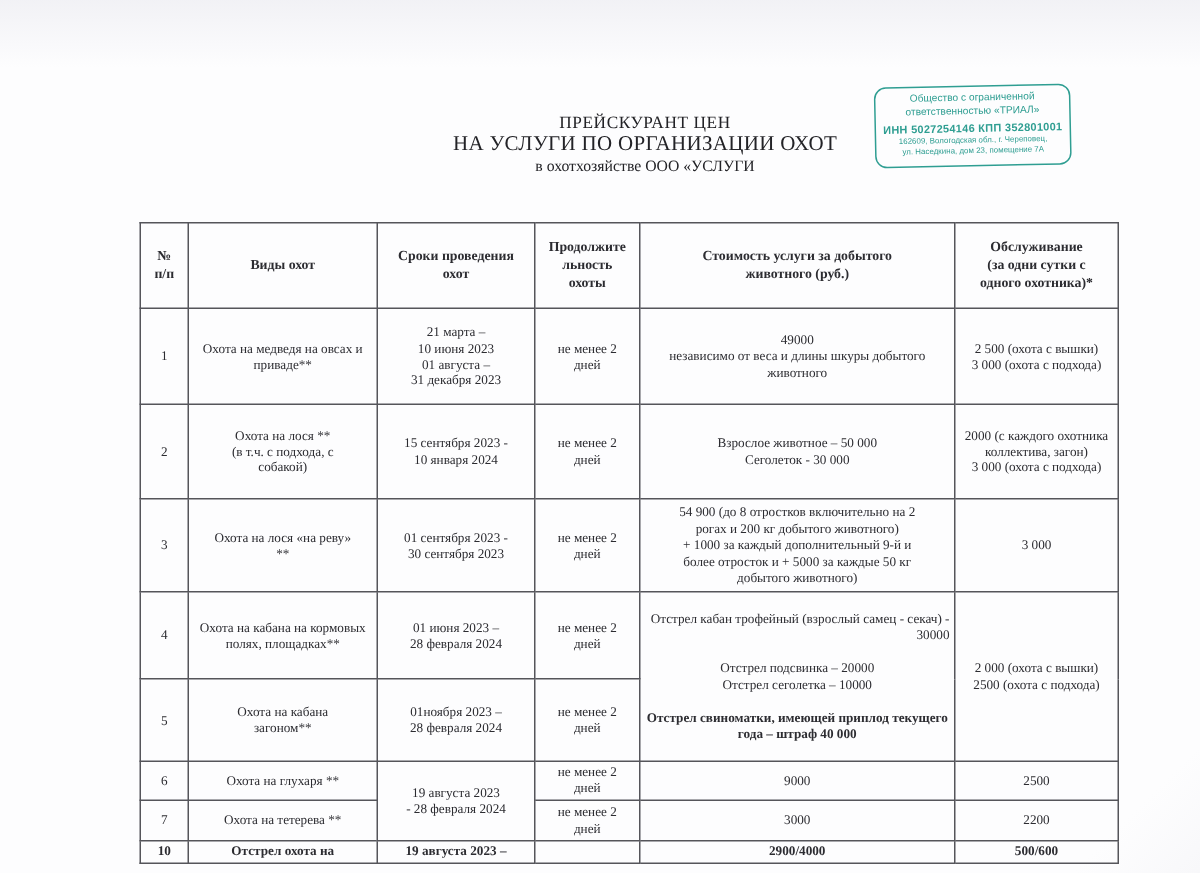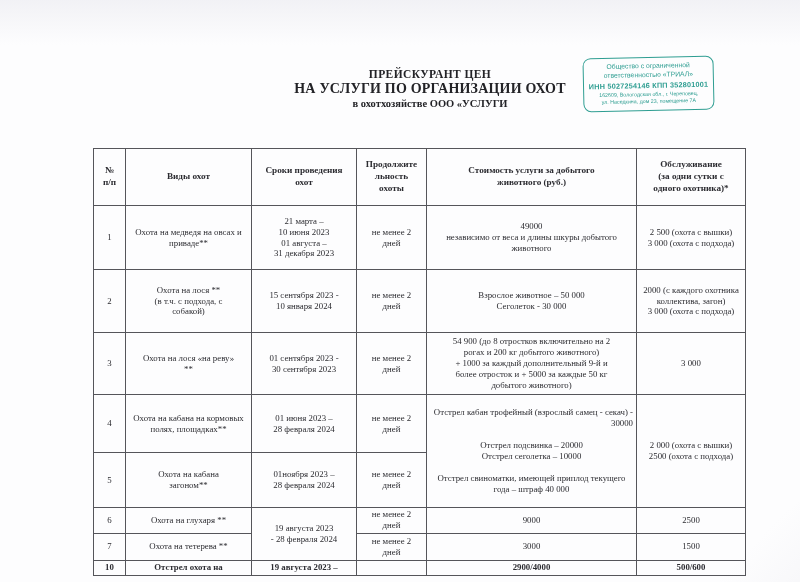--- a/index.html
+++ b/index.html
@@ -16,22 +16,22 @@
     overflow: hidden;
   }
   .page::before { 
     content: "";
     position: absolute; inset: 0;
     background: linear-gradient(180deg, rgba(232,232,238,0.55) 0px, rgba(255,255,255,0) 45px),
                 linear-gradient(315deg, rgba(240,240,244,0.4) 0px, rgba(255,255,255,0) 60px);
     pointer-events: none;
   }
   .title {
-    position: absolute; top: 68px; left: 150px; width: 560px;
-    text-align: center; font-weight: bold; color: #232327;
+    position: absolute; top: 76px; left: 150px; width: 560px;
+    text-align: center; font-weight: normal; color: #232327;
   }
   .title .l1 { font-size: 11.5px; letter-spacing: 0.4px; margin-bottom: 1px; }
   .title .l2 { font-size: 14px; letter-spacing: 0.2px; margin-bottom: 1px; }
   .title .l3 { font-size: 10.5px; margin-bottom: 1px; }
   .title .l4 { font-size: 10.5px; }
   .stamp {
     position: absolute; top: 57px; left: 583px; width: 131px;
     padding: 4px 2px 5px;
     border: 1.5px solid #2f9e92;
     border-radius: 8px;
@@ -62,21 +62,21 @@
   tr.hh { height: 57px; }
   tr.r1 { height: 64px; }
   tr.r2 { height: 63px; }
   tr.r3 { height: 62px; }
   tr.r4 { height: 46px; }
   tr.r5 { height: 43px; }
   tr.r6 { height: 26px; }
   tr.r7 { height: 27px; }
   tr.r8 { height: 15px; font-weight: bold; }
   td .al { text-align: right; }
-  td .b  { font-weight: normal; text-align: center; }
+  td .b  { font-weight: bold; text-align: center; }
 </style>
 </head>
 <body>
 
 <div class="page">
 
   <div class="title">
     <div class="l1">ПРЕЙСКУРАНТ ЦЕН</div>
     <div class="l2">НА УСЛУГИ  ПО ОРГАНИЗАЦИИ ОХОТ</div>
     <div class="l3">в охотхозяйстве  ООО «УСЛУГИ</div>
@@ -194,21 +194,21 @@
 дней</td>
         <td>9000</td>
         <td>2500</td>
       </tr>
       <tr class="r7">
         <td>7</td>
         <td>Охота на тетерева **</td>
         <td>не менее 2
 дней</td>
         <td>3000</td>
-        <td>1500</td>
+        <td>2200</td>
       </tr>
       <tr class="r8">
         <td>10</td>
         <td>Отстрел охота на</td>
         <td>19 августа 2023  –</td>
         <td></td>
         <td>2900/4000</td>
         <td>500/600</td>
       </tr>
     </tbody>

